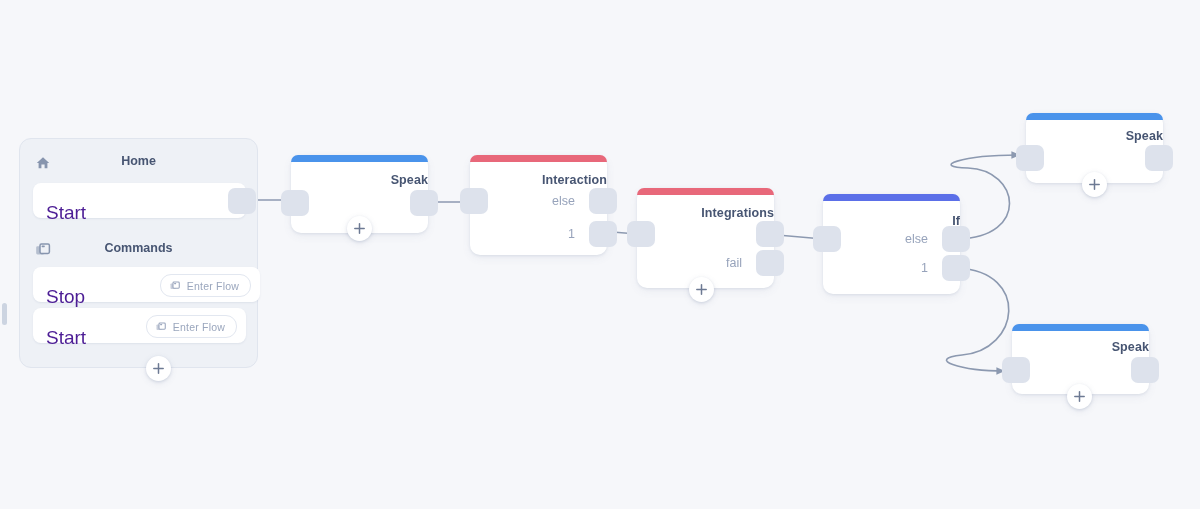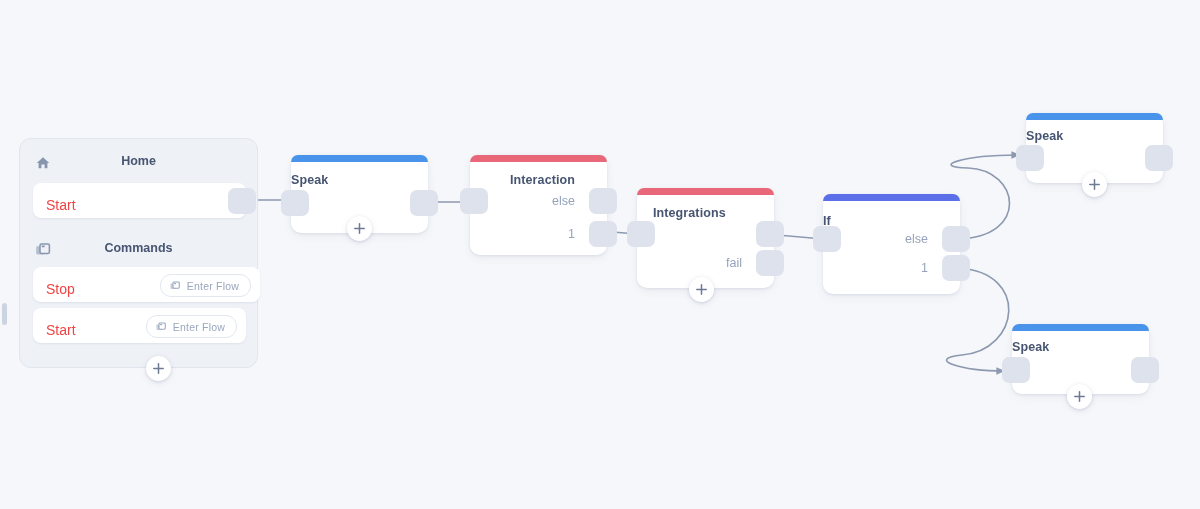--- a/index.html
+++ b/index.html
@@ -47,21 +47,21 @@
     top: 0;
     width: 100%;
     height: 7px;
     border-top-left-radius: 10px;
     border-top-right-radius: 10px;
   }
   .node-title {
     position: absolute;
     left: 0;
     right: 0;
-    text-align: left;
+    text-align: right;
     font-size: 12.5px;
     font-weight: bold;
     color: #475572;
     letter-spacing: .1px;
   }
 
   
   .port {
     position: absolute;
     width: 28px;
@@ -133,24 +133,24 @@
     left: 13px;
     width: 213px;
     height: 35px;
     background: #ffffff;
     border-radius: 8px;
     box-shadow: 0 1px 2px rgba(80, 100, 140, 0.10);
   }
   .panel-row-label {
     position: absolute;
     left: 13px;
-    top: 5px;
+    top: 12px;
     line-height: 35px;
-    font-size: 14px;
-    color: #ef4444;
+    font-size: 19px;
+    color: #4c1d95;
   }
   .flow-pill {
     position: absolute;
     right: 9px;
     top: 7px;
     height: 21px;
     padding: 0 11px 0 8px;
     border: 1px solid #e2e7f0;
     border-radius: 11px;
     background: #fff;

